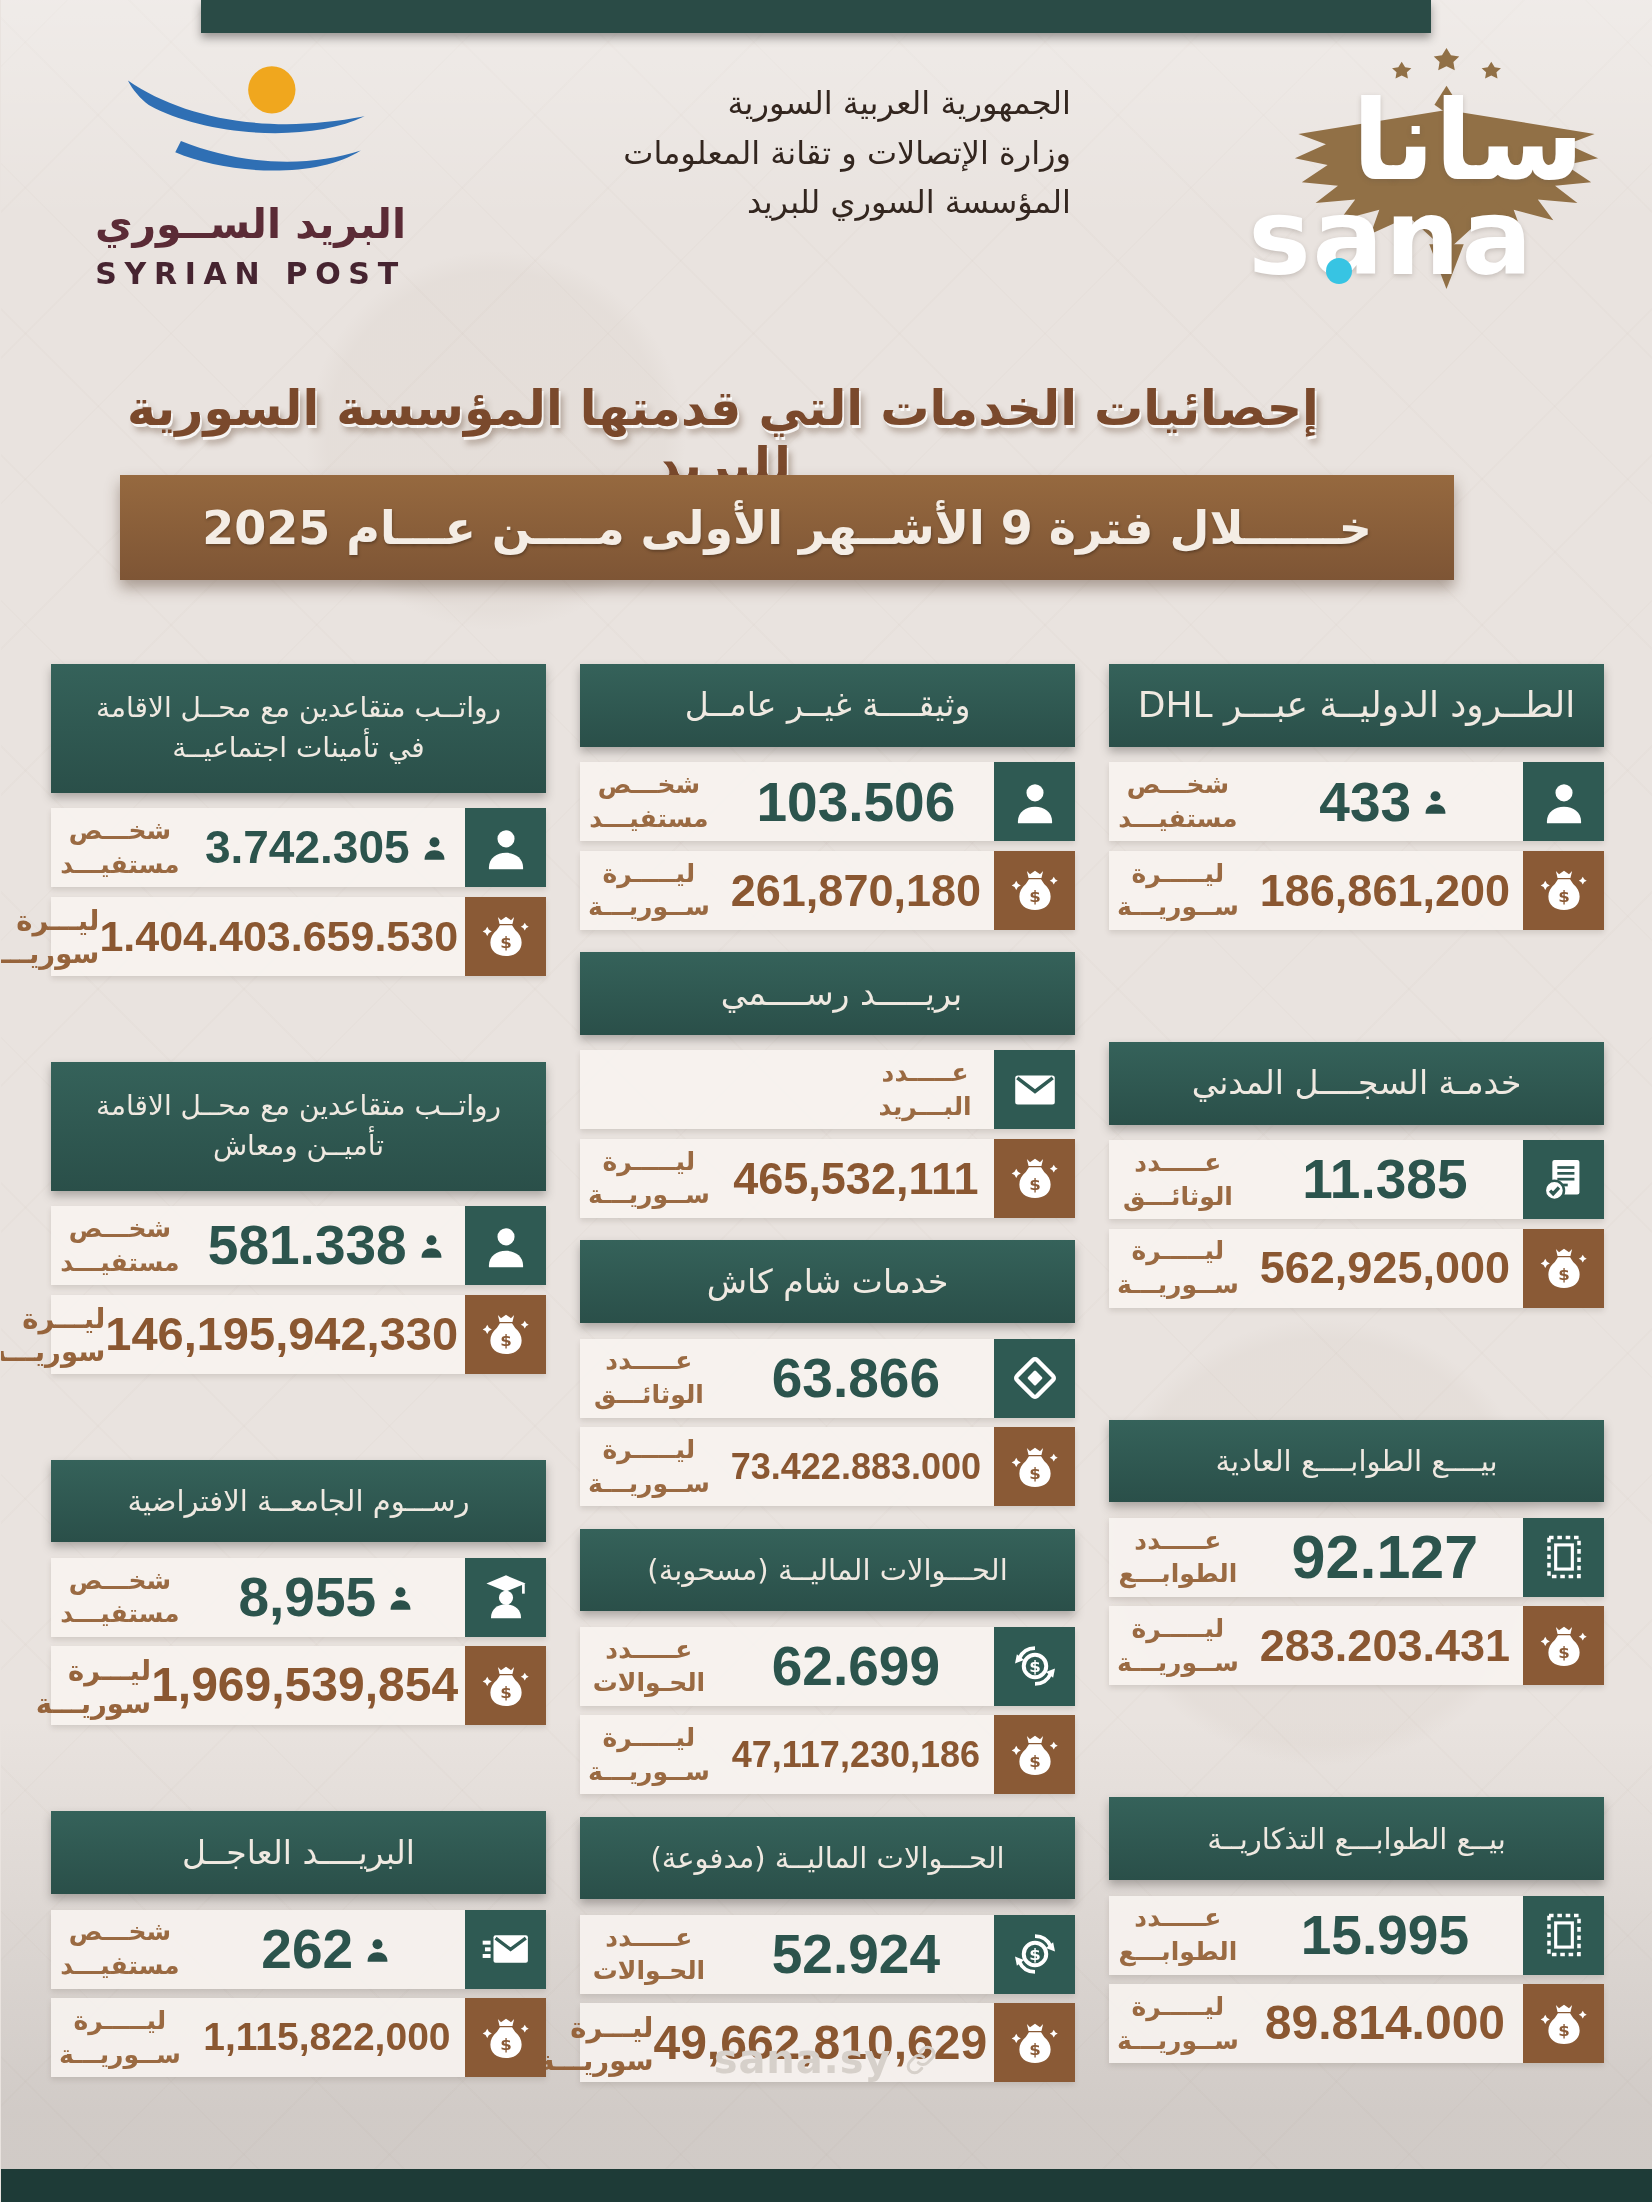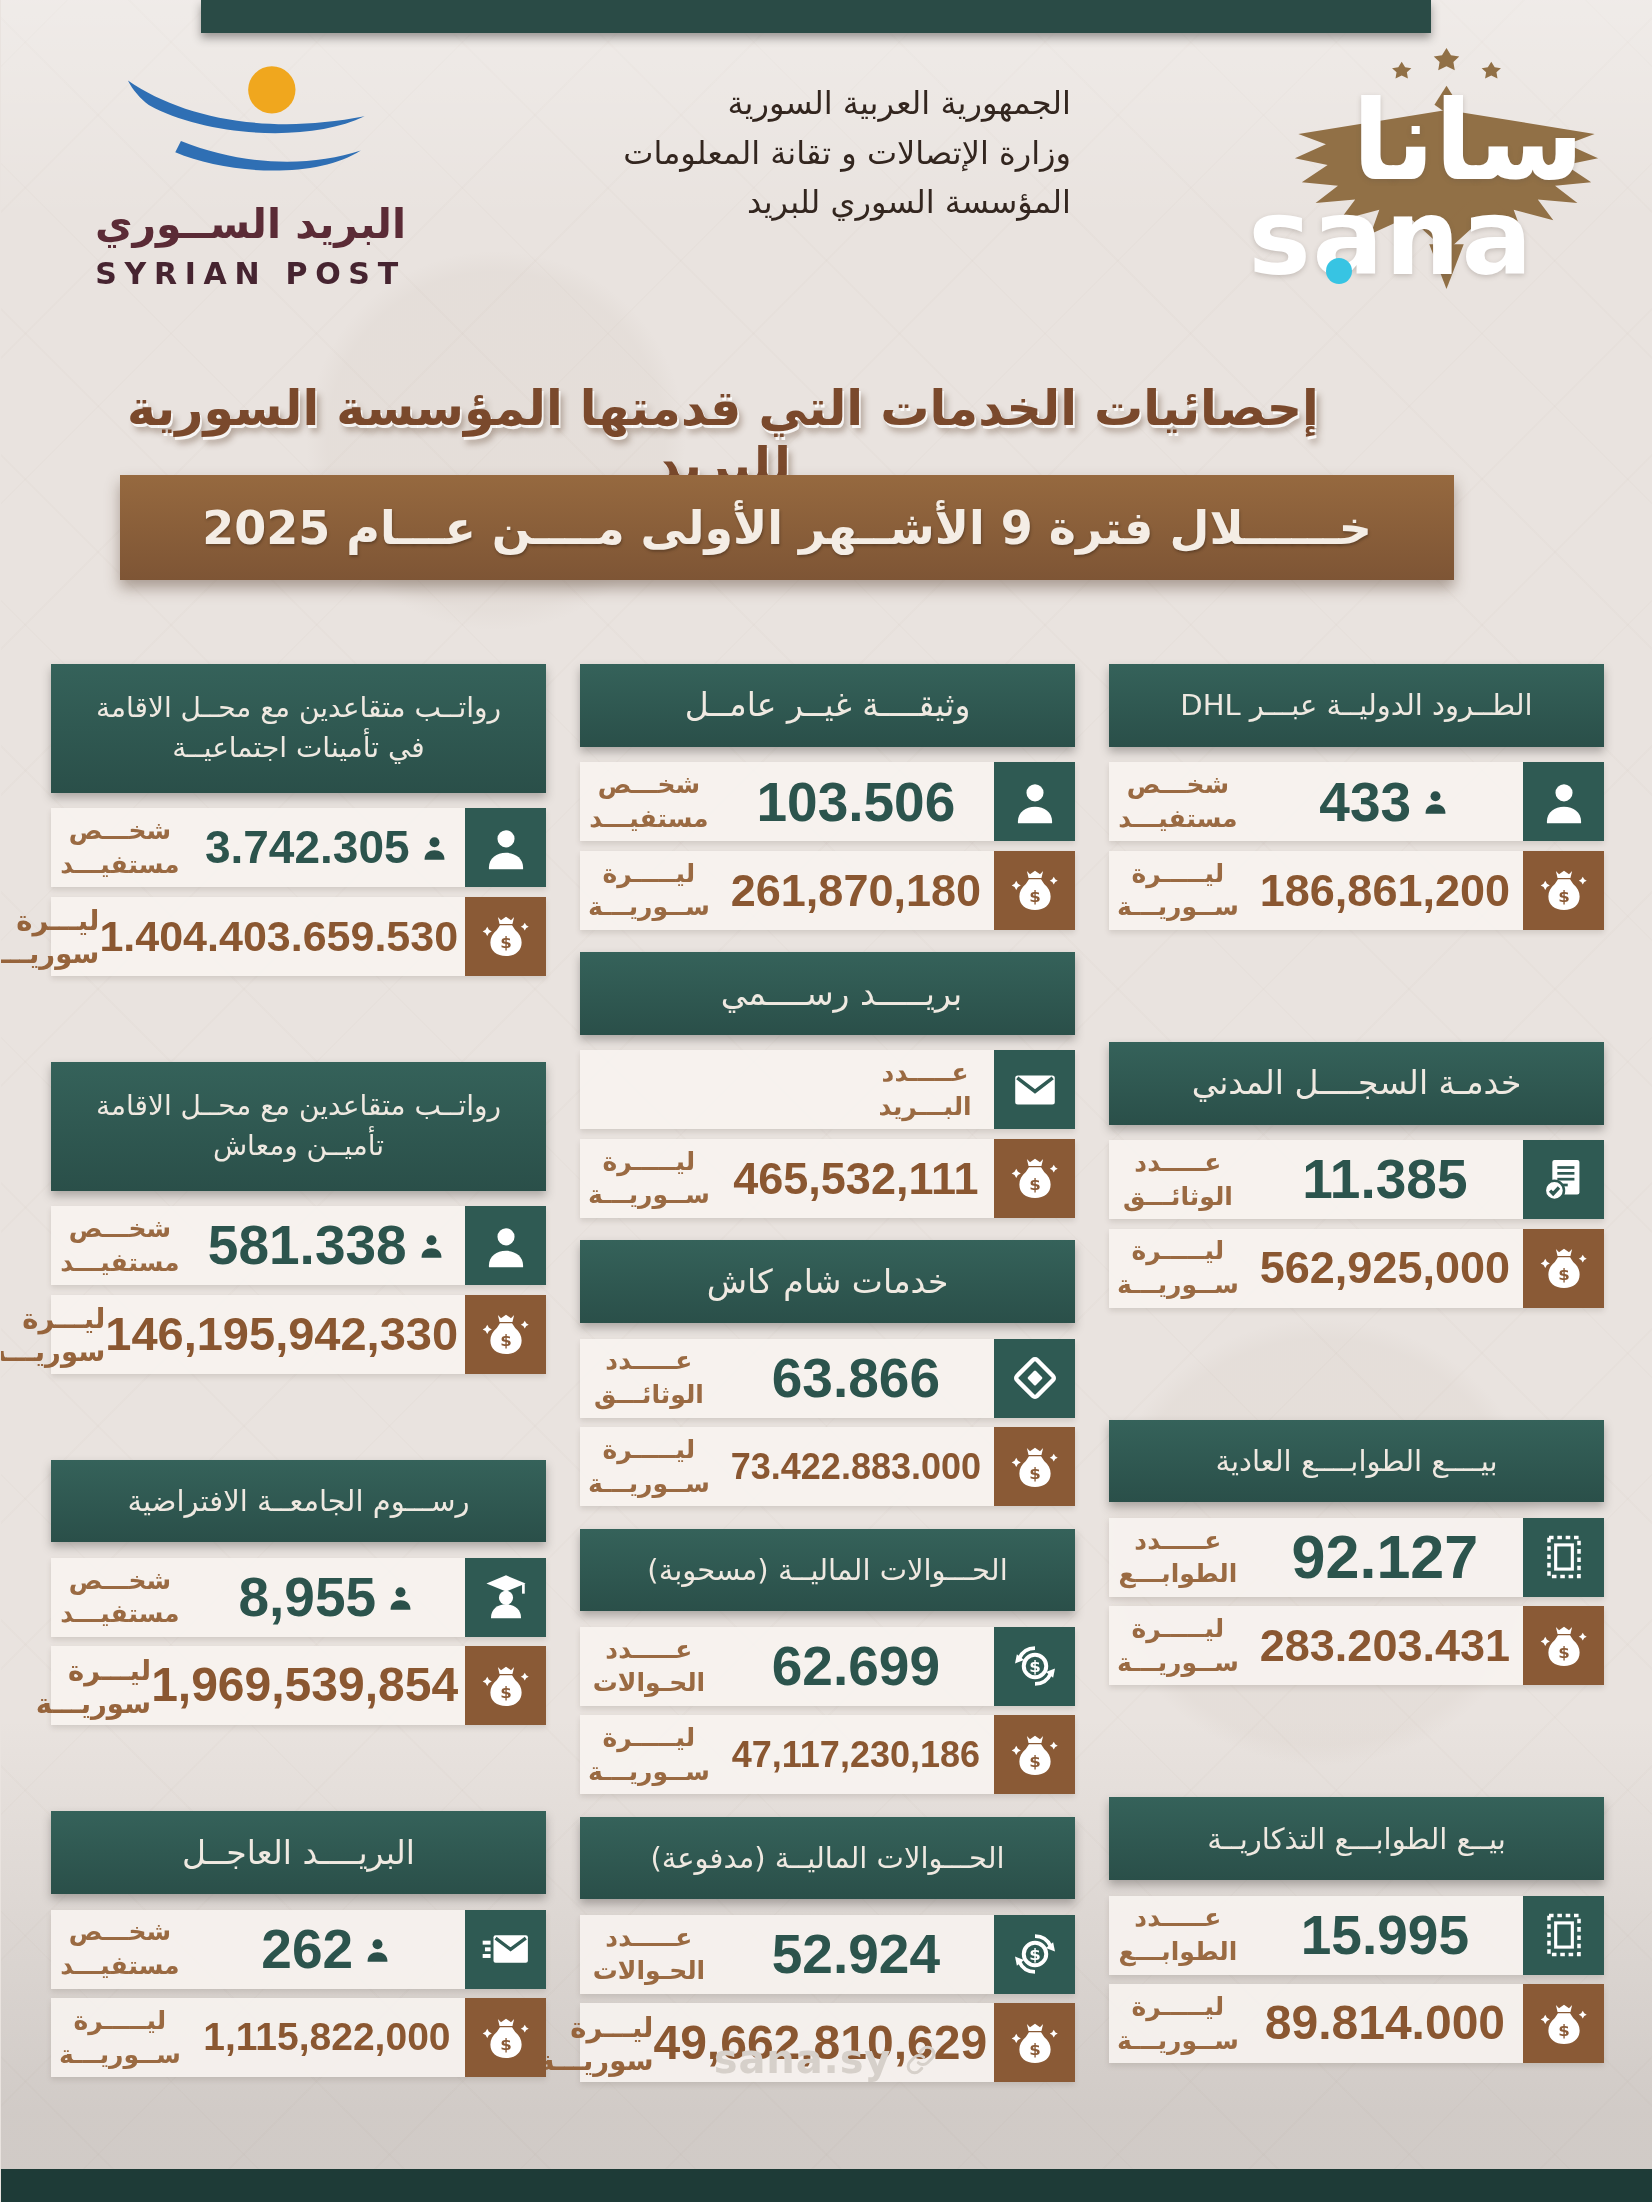--- a/index.html
+++ b/index.html
@@ -136,21 +136,21 @@
 <div class="main-title">إحصائيات الخدمات التي قدمتها المؤسسة السورية للبريد</div>
 
 <div class="banner">
   <span class="banner-text">خــــــلال فترة 9 الأشــهر الأولى مــــن عـــام 2025</span>
 </div>
 
 <div class="grid">
     <div class="column col-right">
       <section class="card">
         <header class="card-header">
-          <div class="t-line" style="font-size: 29px;">الطــرود الدوليــة عبـــر DHL</div>
+          <div class="t-line" style="font-size: 36px;">الطــرود الدوليــة عبـــر DHL</div>
         </header>
         <div class="row">
           <div class="icon-square teal">
             <span class="icon ">
               <svg viewBox="0 0 24 24" fill="#fff">
                 <circle cx="12" cy="7.6" r="4.1"></circle>
                 <path d="M3.8 21.4c0-4.5 3.7-7.1 8.2-7.1s8.2 2.6 8.2 7.1v.8H3.8Z"></path>
               </svg>
             </span>
           </div>

